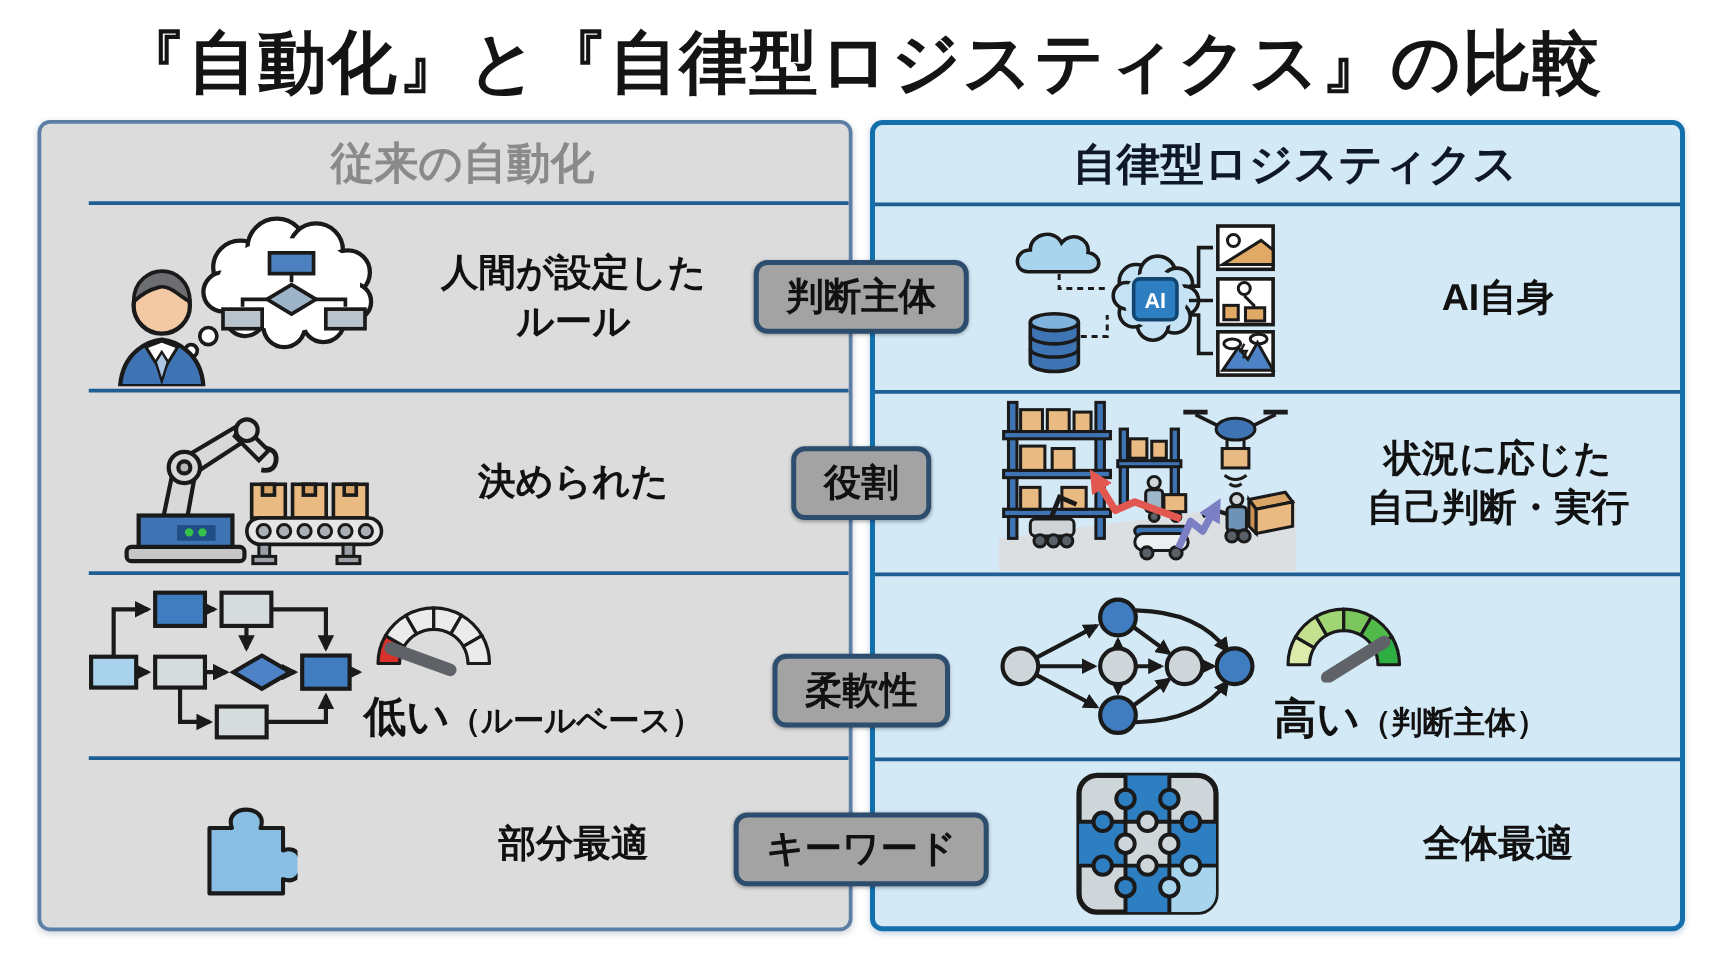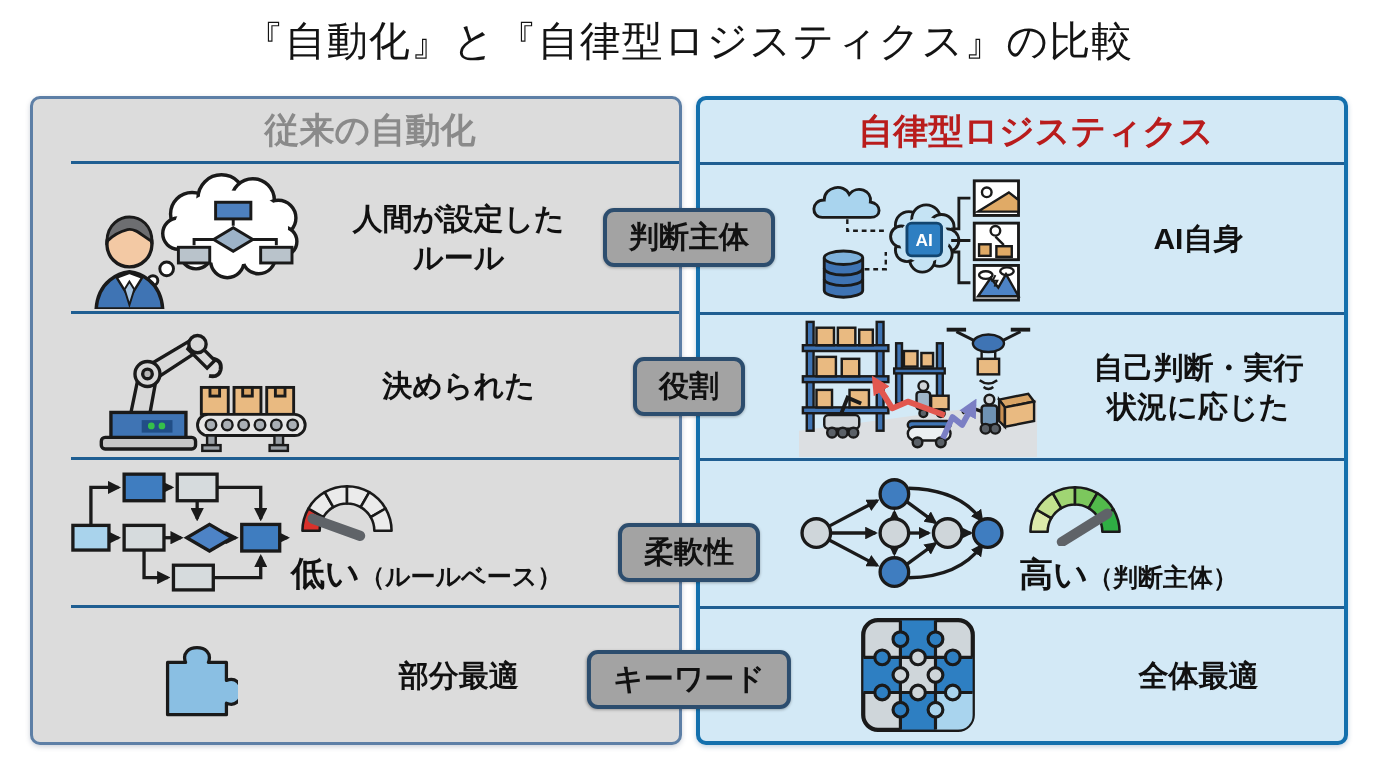--- a/index.html
+++ b/index.html
@@ -1,29 +1,29 @@
 <!DOCTYPE html>
 <html><head>
 <meta charset="utf-8">
 <style>
   * { margin:0; padding:0; box-sizing:border-box; }
   html,body { width:1376px; height:768px; background:#ffffff;
     font-family:"Liberation Sans","DejaVu Sans",sans-serif; overflow:hidden; }
   .page { position:relative; width:1376px; height:768px; }
   .title { position:absolute; top:14px; left:0; width:100%; text-align:center;
-    font-size:41px; font-weight:normal; color:#141414; letter-spacing:1px; }
+    font-size:55px; font-weight:bold; color:#141414; letter-spacing:1px; }
   .panels { position:absolute; top:96px; left:30px; width:1318px; height:649px; }
   .panel { position:absolute; top:0; height:649px; width:652px; border-radius:10px;
     display:flex; flex-direction:column; overflow:hidden; }
   .panel.left  { left:0;    background:#dcdcdc; border:3px solid #5d7fa6; box-shadow:0 2px 5px rgba(60,80,110,.25); }
   .panel.right { left:666px; background:#d3e9f6; border:4px solid #1470ad; box-shadow:0 2px 5px rgba(20,80,140,.25); }
   .panel-header { height:62px; flex:0 0 62px; display:flex; align-items:center; justify-content:center;
     font-size:35px; font-weight:bold;padding-left:28px; }
   .panel.left  .panel-header { color:#8a8a8a; }
-  .panel.right .panel-header { color:#b91c1c; }
+  .panel.right .panel-header { color:#0f172a; }
   .prow { border-top:3px solid #1f5e92; display:flex; align-items:center; }
   .panel.left  .prow { padding-right:84px;margin-left:38px; }
   .panel.right .prow { padding-left:84px; }
   .prow.r1 { flex:0 0 150px; }
   .prow.r2 { flex:0 0 146px; }
   .prow.r3 { flex:0 0 148px; }
   .prow.r4 { flex:1; }
   .icon-zone { width:48%; display:flex; align-items:center; justify-content:center; }
   .text-zone { flex:1; display:flex; flex-direction:column; align-items:center; justify-content:center;
     text-align:center; font-weight:bold; color:#111; font-size:30px; line-height:1.3; }
@@ -329,22 +329,22 @@
               <rect x="188" y="92" width="16" height="20" rx="3" fill="#6f93b4"></rect>
               <polyline points="188,98 176,94 168,100" fill="none" stroke-width="3.5"></polyline>
               <circle cx="192" cy="116" r="5" fill="#5a6067"></circle>
               <circle cx="202" cy="116" r="5" fill="#5a6067"></circle>
             </g>
             <polyline points="150,102 112,88 96,95 78,66" fill="none" stroke="#e2574f" stroke-width="6" stroke-linejoin="round" marker-end="url(#wh-r)"></polyline>
             <polyline points="148,126 158,104 168,112 180,90" fill="none" stroke="#7b7fc4" stroke-width="6" stroke-linejoin="round" marker-end="url(#wh-p)"></polyline>
           </svg>
         </div>
         <div class="text-zone">
+          <div>状況に応じた</div>
           <div>自己判断・実行</div>
-          <div>状況に応じた</div>
         </div>
       </div>
 
       <div class="prow r3">
         <div class="icon-zone" style="width:42%;">
           <svg viewBox="0 0 220 125" width="210" height="119">
             <defs>
               <marker id="ng-a" viewBox="0 0 10 10" refX="8" refY="5" markerWidth="3.8" markerHeight="3.8" orient="auto-start-reverse">
                 <path d="M0,0 L10,5 L0,10 Z" fill="#1a1a1a"></path>
               </marker>

